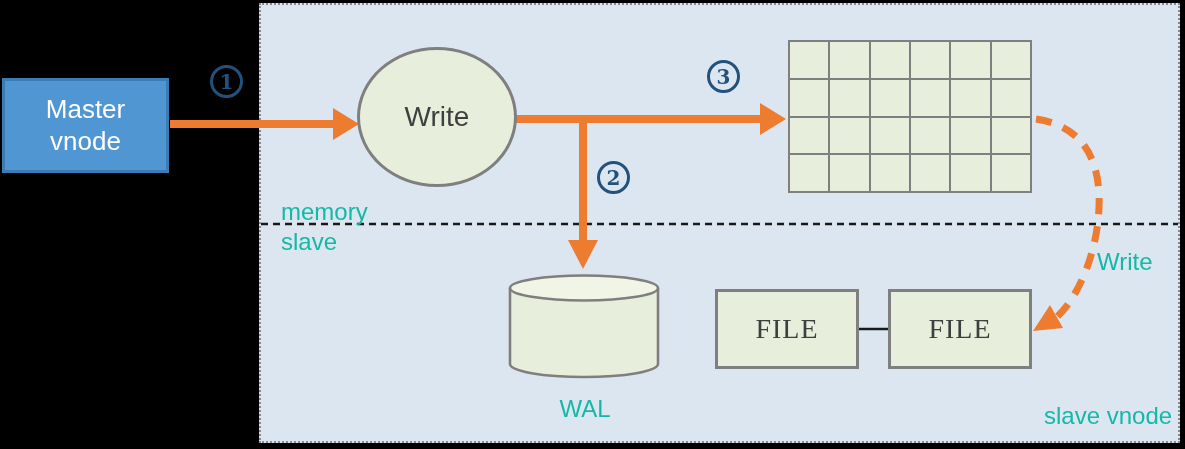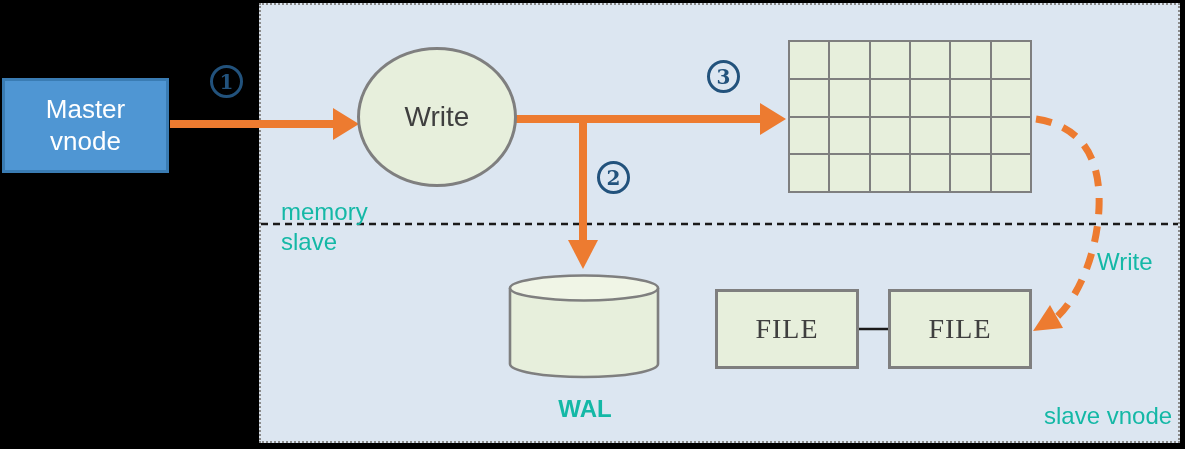--- a/index.html
+++ b/index.html
@@ -73,21 +73,21 @@
   .diagram-label {
     position: absolute;
     color: #14b8a6;
     font-size: 24px;
     line-height: 1.1;
     white-space: nowrap;
   }
   .label-memory { left: 281px; top: 199px; }
   .label-disk   { left: 281px; top: 229px; }
   .label-flush  { left: 1097px; top: 249px; }
-  .label-wal    { left: 540px; top: 396px; width: 90px; text-align: center; font-weight: bold; }
+  .label-wal    { left: 540px; top: 396px; width: 90px; text-align: center; }
   .label-slave  { left: 1044px; top: 403px; }
   .file-box {
     position: absolute;
     top: 289px;
     width: 144px; height: 80px;
     box-sizing: border-box;
     background: #e7efdc;
     border: 3px solid #7f7f7f;
     display: flex; align-items: center; justify-content: center;
     font-size: 28px;

